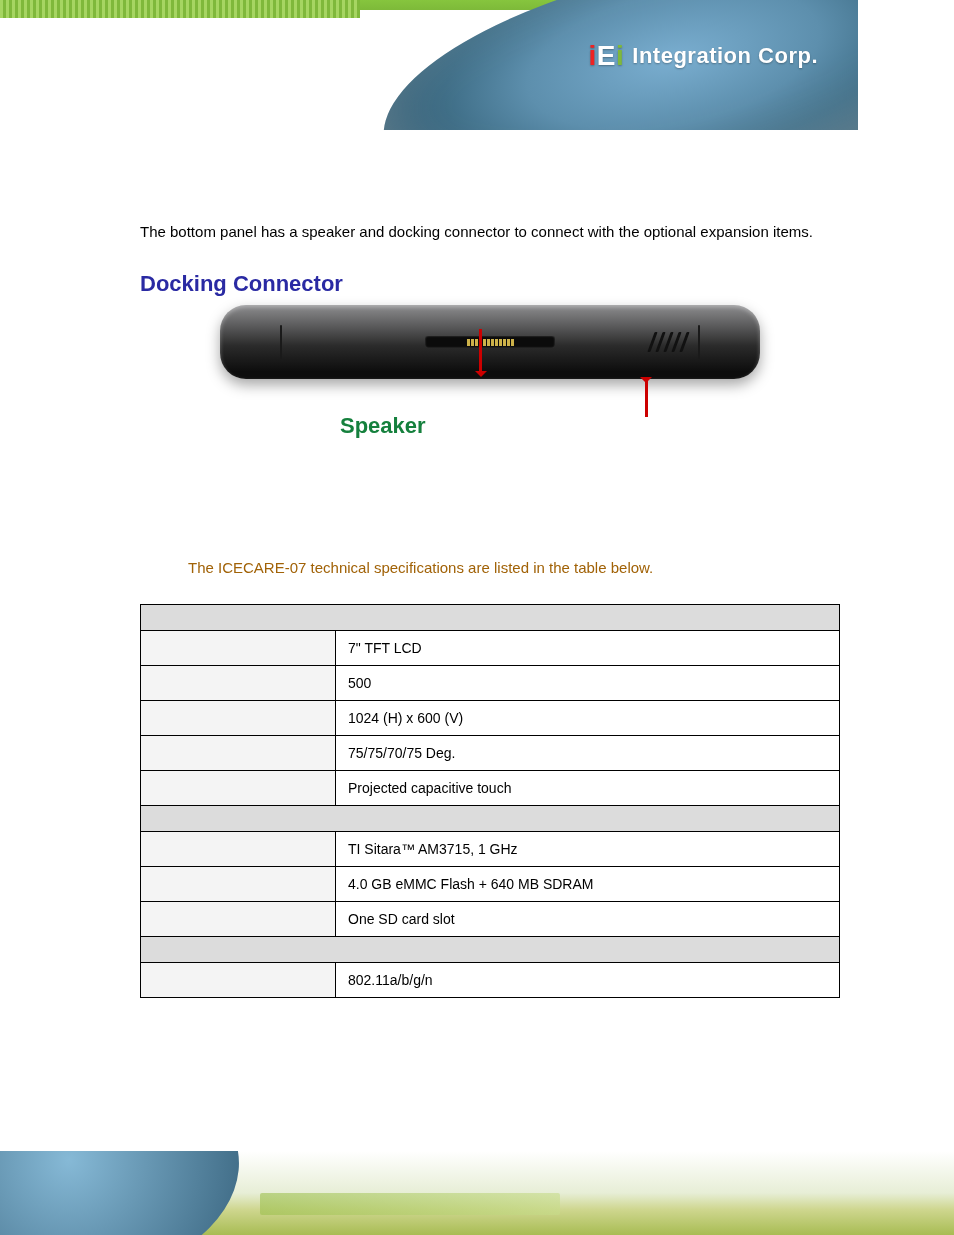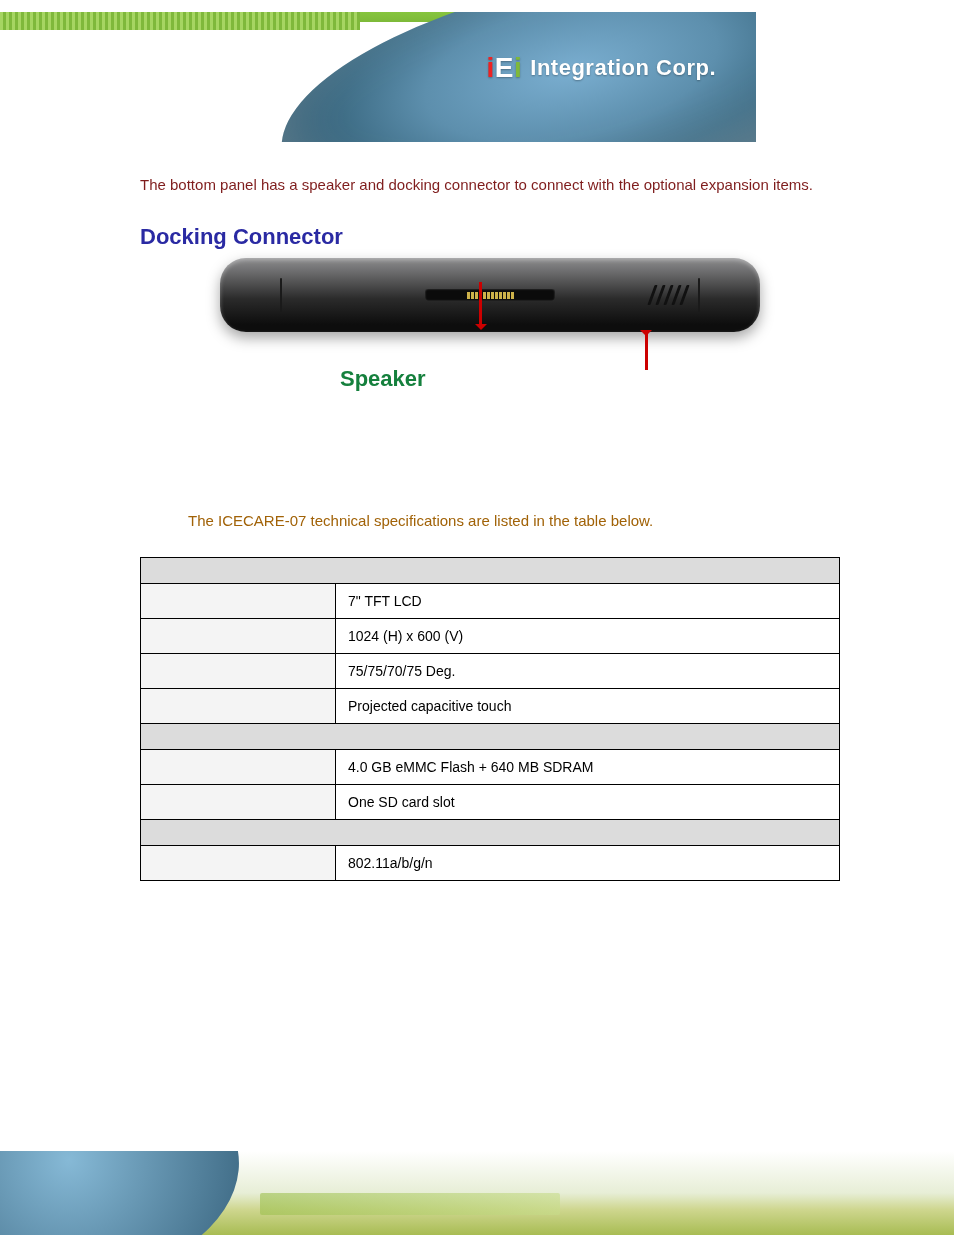--- a/index.html
+++ b/index.html
@@ -6,21 +6,21 @@
   body {
     font-family: Arial, Helvetica, sans-serif;
     width: 954px;
     height: 1235px;
     background: #fff;
     position: relative;
     overflow: hidden;
   }
   
   .top-band {
-    position: absolute; top: 12px; left: 0; width: 756px; height: 130px;
+    position: absolute; top: 0; left: 0; width: 858px; height: 130px;
     background: linear-gradient(180deg, #86c53e 0%, #7db939 8%, #ffffff 8%);
     overflow: hidden;
   }
   .top-band .grain {
     position:absolute; left:0; top:0; width:360px; height:18px;
     background: repeating-linear-gradient(90deg,#a6d562 0 3px,#7fb83b 3px 6px);
   }
   .top-band .swoosh {
     position:absolute; right:-120px; top:-30px; width:600px; height:220px;
     border-radius: 50%;
@@ -42,21 +42,21 @@
     text-shadow:0 1px 2px rgba(0,0,0,.3);
   }
   .logo-text .iei { font-size:28px; font-weight:800; }
   .logo-text .iei .dot1{color:#e22;}
   .logo-text .iei .dot2{color:#7fb83b;}
   .logo-text .tag { font-size:22px; }
   
   .content {
     position:absolute; top:170px; left:140px; width:700px;
   }
-  p.body-text { font-size:15px; color:#7f1d1d; line-height:2.0; text-align:justify; }
+  p.body-text { font-size:15px; color:#000000; line-height:2.0; text-align:justify;margin-top:47px; }
   .fig-wrap { margin-top:24px; text-align:left; }
   .fig-title { font-family: Arial; font-size:22px; font-weight:700; color:#2a2aa3; margin-bottom:8px; }
   .device {
     margin:6px auto 0;
     width:540px; height:74px; border-radius:26px;
     background:linear-gradient(180deg,#8d8d8f,#2b2b2b 55%,#0d0d0d 90%);
     position:relative;
     box-shadow:0 6px 14px rgba(0,0,0,.35), inset 0 2px 4px rgba(255,255,255,.35);
   }
   .device::before, .device::after{
@@ -170,33 +170,41 @@
     <tbody>
         <tr class="section">
           <th colspan="2"></th>
         </tr>
     <tr class="row">
           <td></td>
           <td>7" TFT LCD</td>
         </tr>
     <tr class="row">
           <td></td>
+          <td>500</td>
+        </tr>
+    <tr class="row">
+          <td></td>
           <td>1024 (H) x 600 (V)</td>
         </tr>
     <tr class="row">
           <td></td>
           <td>75/75/70/75 Deg.</td>
         </tr>
     <tr class="row">
           <td></td>
           <td>Projected capacitive touch</td>
         </tr>
 
     <tr class="section">
           <th colspan="2"></th>
+        </tr>
+    <tr class="row">
+          <td></td>
+          <td>TI Sitara™ AM3715, 1 GHz</td>
         </tr>
     <tr class="row">
           <td></td>
           <td>4.0 GB eMMC Flash + 640 MB SDRAM</td>
         </tr>
     <tr class="row">
           <td></td>
           <td>One SD card slot</td>
         </tr>
 

